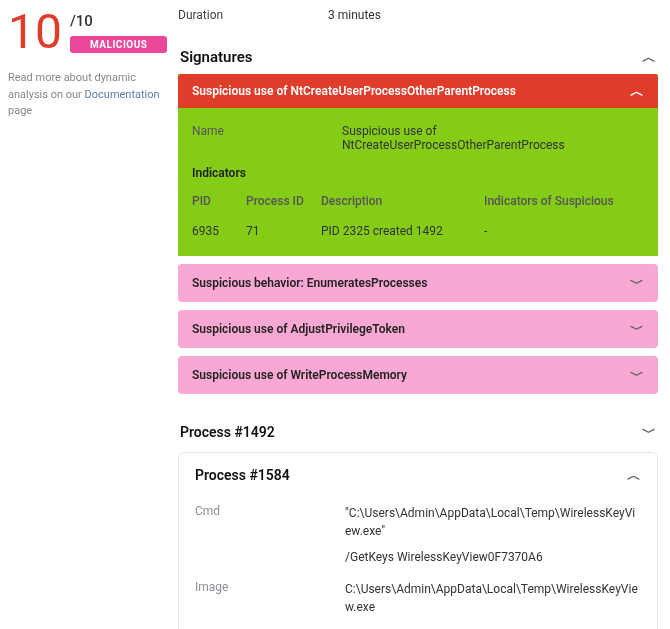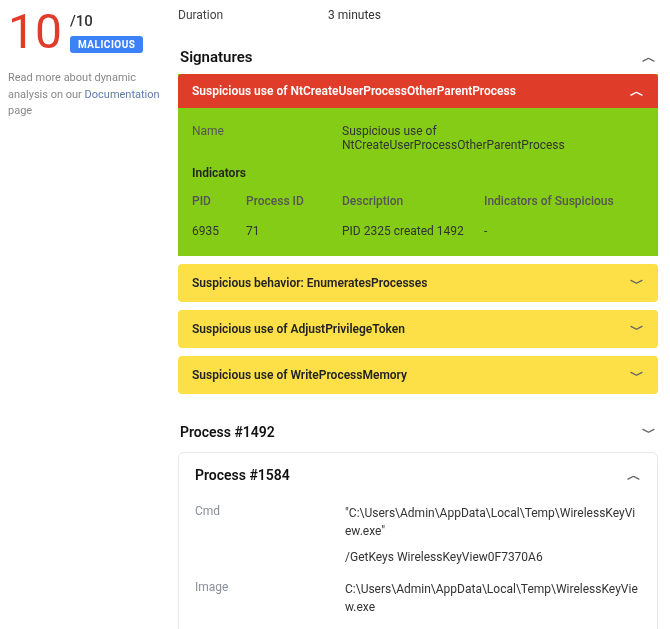--- a/index.html
+++ b/index.html
@@ -45,26 +45,26 @@
     flex-direction: column;
     gap: 6px;
     padding-top: 4px;
   }
   .score-outof {
     color: #333;
     font-size: 15px;
     font-weight: 500;
   }
   .badge {
-    background: #3b82f6;
+    background: #ec4899;
     color: #fff;
     font-size: 10px;
     font-weight: 700;
     letter-spacing: 0.5px;
-    padding: 3px 8px;
+    padding: 3px 20px;
     border-radius: 3px;
     display: inline-block;
   }
   .read-more {
     font-size: 11px;
     color: #888;
     line-height: 1.5;
   }
   .read-more a { color: #5f7baa; text-decoration: none; }
 
@@ -114,26 +114,26 @@
   }
   .sig-body { padding: 10px 14px 0; font-size:12px; color:#333; }
   .sig-row { display:flex; padding: 6px 0; }
   .sig-row .k { width:150px; color:#555; }
   .sig-row .v { flex:1; color:#333; }
   .sig-subhead { font-weight:600; color:#222; padding: 8px 0 6px; }
   .ind-table { width:100%; font-size:12px; }
   .ind-head, .ind-row { display:flex; padding:8px 0; }
   .ind-head { color:#555; font-weight:500; }
   .col-pid { width:54px; }
-  .col-proc { width:96px; }
+  .col-proc { width:75px; }
   .col-desc { flex:1; }
   .col-ioc { width:160px; }
 
   .sig-collapsed {
-    background: #fde047;
+    background: #f9a8d4;
     border-radius: 4px;
     margin: 8px 0 0;
     padding: 12px 14px;
     font-size: 12px;
     font-weight: 600;
     color: #222;
     display: flex;
     justify-content: space-between;
     align-items: center;
     cursor: pointer;

